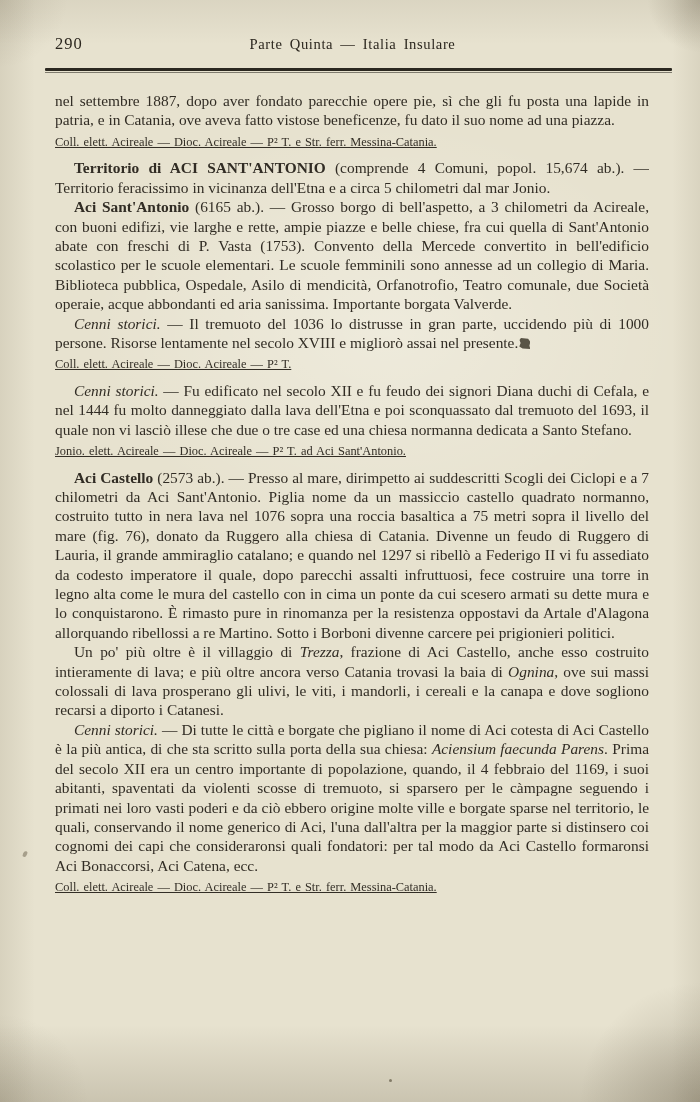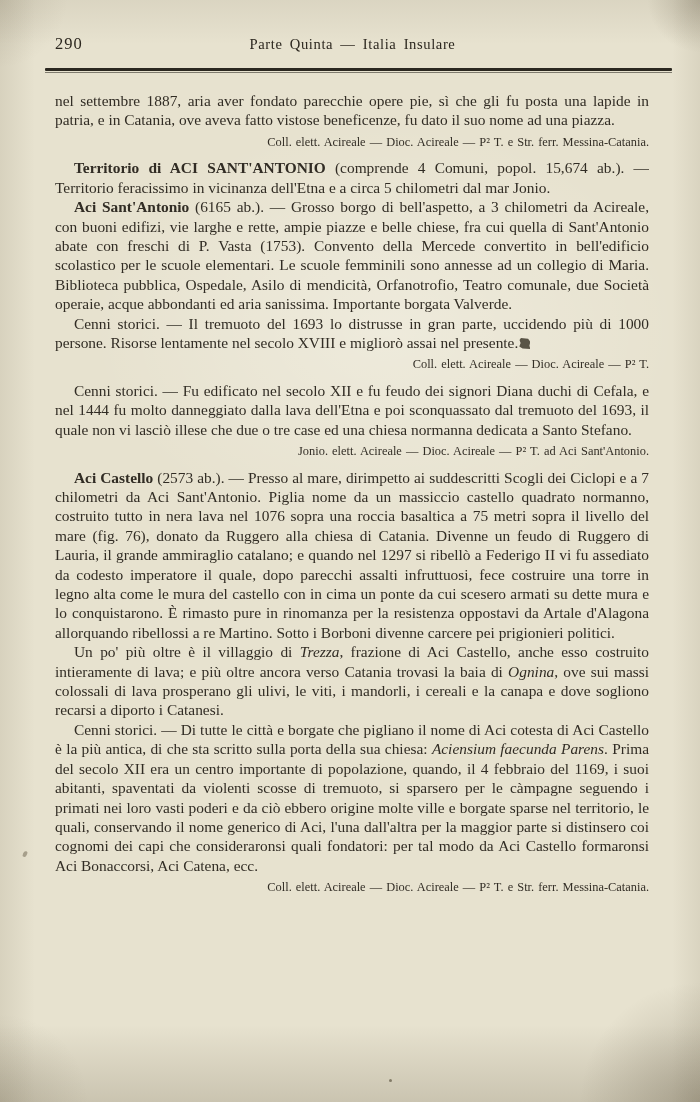--- a/index.html
+++ b/index.html
@@ -39,27 +39,27 @@
   .head-rule .thick { height:3px; background:#2b2820; border-radius:1px; }
   .head-rule .thin  { margin-top:1px; height:1px; background:rgba(43,40,32,0.55); }
   .main {
     position:absolute; top:91px; left:55px; width:594px;
     font-size:15.4px; line-height:19.4px; text-align:justify;
     color:#312c24;
   }
   .main p { margin:0; }
   p.indent { text-indent:19px; }
   .lead-bold { font-weight:bold; }
-  .lead-italic { }
+  .lead-italic { font-style:italic; }
   .ital { font-style:italic; }
   .coll {
-    text-align:right; text-indent:0;
+    text-align:left; text-indent:0;
     font-size:12.4px; line-height:16.5px;
     margin:4px 0 8px 0 !important;
-    word-spacing:1px; color:#332e26;
+    word-spacing:1px; color:#332e26;text-decoration:underline;
   }
   .ink-smudge {
     display:inline-block; width:11px; height:11px; margin-left:1px;
     vertical-align:-1px; background:#3f392d;
     clip-path:polygon(15% 0, 80% 8%, 100% 35%, 92% 70%, 100% 100%, 30% 95%, 0 78%, 12% 45%, 2% 18%);
     opacity:0.85;
   }
   .margin-speck {
     position:absolute; left:23px; top:851px; width:4px; height:6px;
     background:#8d8570; border-radius:60% 40% 50% 50%; transform:rotate(25deg); opacity:0.7;
@@ -79,29 +79,29 @@
     <span class="running-title">Parte Quinta — Italia Insulare</span>
   </div>
 
   <div class="head-rule">
     <div class="thick"></div>
     <div class="thin"></div>
   </div>
 
   <div class="main">
 
-    <p>nel settembre 1887, aria aver fondato parecchie opere pie, sì che gli fu posta una lapide in patria, e in Catania, ove aveva fatto vistose beneficenze, fu dato il suo nome ad una piazza.</p>
+    <p>nel settembre 1887, dopo aver fondato parecchie opere pie, sì che gli fu posta una lapide in patria, e in Catania, ove aveva fatto vistose beneficenze, fu dato il suo nome ad una piazza.</p>
 
     <p class="coll">Coll. elett. Acireale — Dioc. Acireale — P² T. e Str. ferr. Messina-Catania.</p>
 
     <p class="indent"><span class="lead-bold">Territorio di ACI SANT'ANTONIO</span><span> (comprende 4 Comuni, popol. 15,674 ab.). — Territorio feracissimo in vicinanza dell'Etna e a circa 5 chilometri dal mar Jonio.</span></p>
 
     <p class="indent"><span class="lead-bold">Aci Sant'Antonio</span><span> (6165 ab.). — Grosso borgo di bell'aspetto, a 3 chilometri da Acireale, con buoni edifizi, vie larghe e rette, ampie piazze e belle chiese, fra cui quella di Sant'Antonio abate con freschi di P. Vasta (1753). Convento della Mercede convertito in bell'edificio scolastico per le scuole elementari. Le scuole femminili sono annesse ad un collegio di Maria. Biblioteca pubblica, Ospedale, Asilo di mendicità, Orfanotrofio, Teatro comunale, due Società operaie, acque abbondanti ed aria sanissima. Importante borgata Valverde.</span></p>
 
-    <p class="indent"><span class="lead-italic">Cenni storici.</span><span> — Il tremuoto del 1693 lo distrusse in gran parte, uccidendo più di 1000 persone. Risorse lentamente nel secolo XVIII e migliorò assai nel presente.</span><span class="ink-smudge"></span></p>
+    <p class="indent"><span class="lead-italic">Cenni storici.</span><span> — Il tremuoto del 1036 lo distrusse in gran parte, uccidendo più di 1000 persone. Risorse lentamente nel secolo XVIII e migliorò assai nel presente.</span><span class="ink-smudge"></span></p>
 
     <p class="coll">Coll. elett. Acireale — Dioc. Acireale — P² T.</p>
 
 
     <p class="indent"><span class="lead-italic">Cenni storici.</span><span> — Fu edificato nel secolo XII e fu feudo dei signori Diana duchi di Cefala, e nel 1444 fu molto danneggiato dalla lava dell'Etna e poi sconquassato dal tremuoto del 1693, il quale non vi lasciò illese che due o tre case ed una chiesa normanna dedicata a Santo Stefano.</span></p>
 
     <p class="coll">Jonio. elett. Acireale — Dioc. Acireale — P² T. ad Aci Sant'Antonio.</p>
 
     <p class="indent"><span class="lead-bold">Aci Castello</span><span> (2573 ab.). — Presso al mare, dirimpetto ai suddescritti Scogli dei Ciclopi e a 7 chilometri da Aci Sant'Antonio. Piglia nome da un massiccio castello quadrato normanno, costruito tutto in nera lava nel 1076 sopra una roccia basaltica a 75 metri sopra il livello del mare (fig. 76), donato da Ruggero alla chiesa di Catania. Divenne un feudo di Ruggero di Lauria, il grande ammiraglio catalano; e quando nel 1297 si ribellò a Federigo II vi fu assediato da codesto imperatore il quale, dopo parecchi assalti infruttuosi, fece costruire una torre in legno alta come le mura del castello con in cima un ponte da cui scesero armati su dette mura e lo conquistarono. È rimasto pure in rinomanza per la resistenza oppostavi da Artale d'Alagona allorquando ribellossi a re Martino. Sotto i Borboni divenne carcere pei prigionieri politici.</span></p>
 

